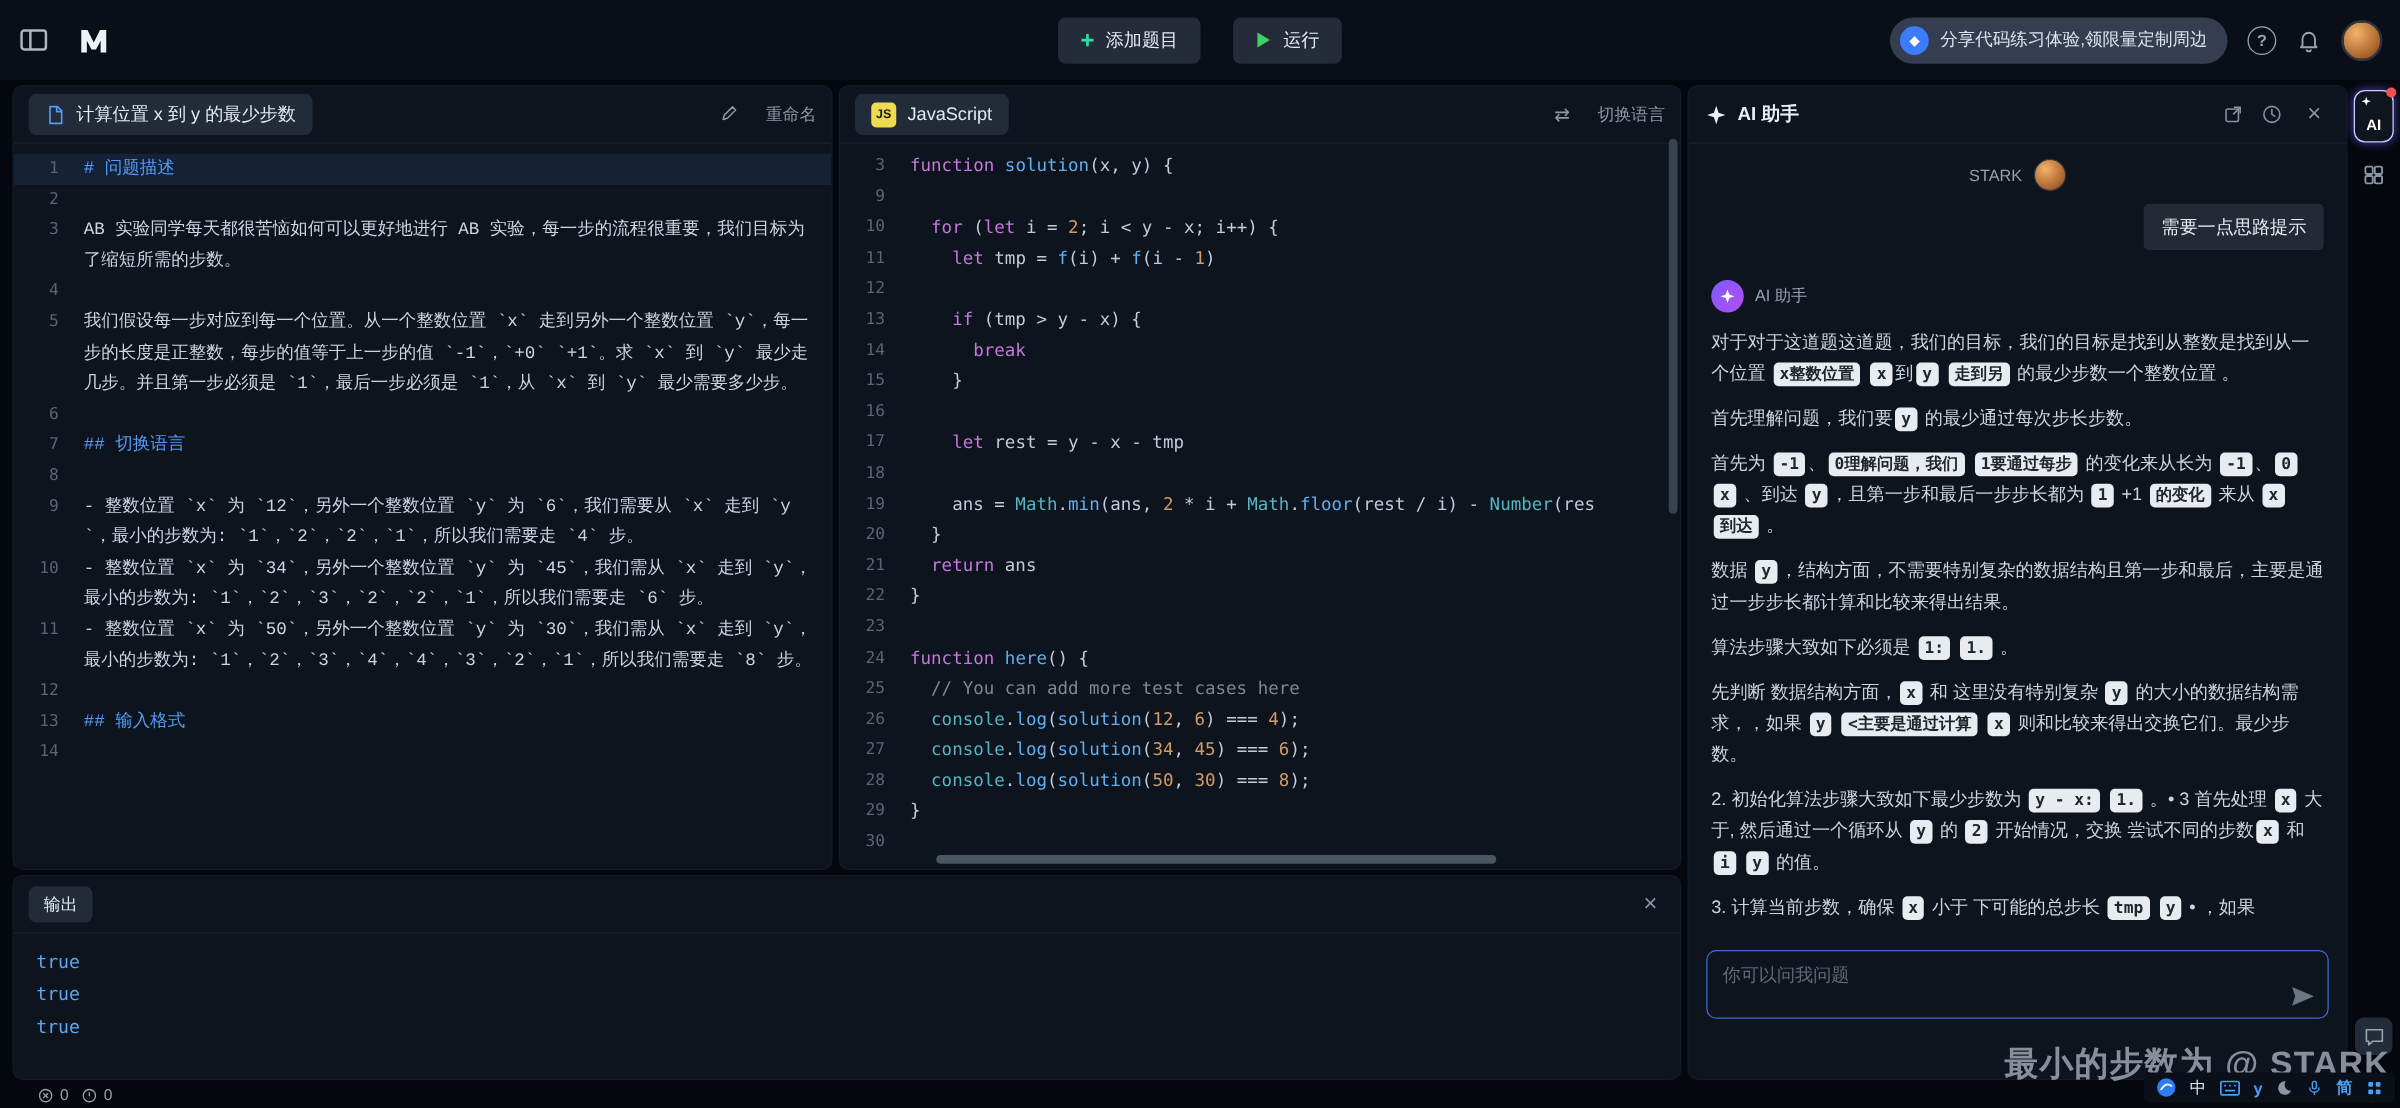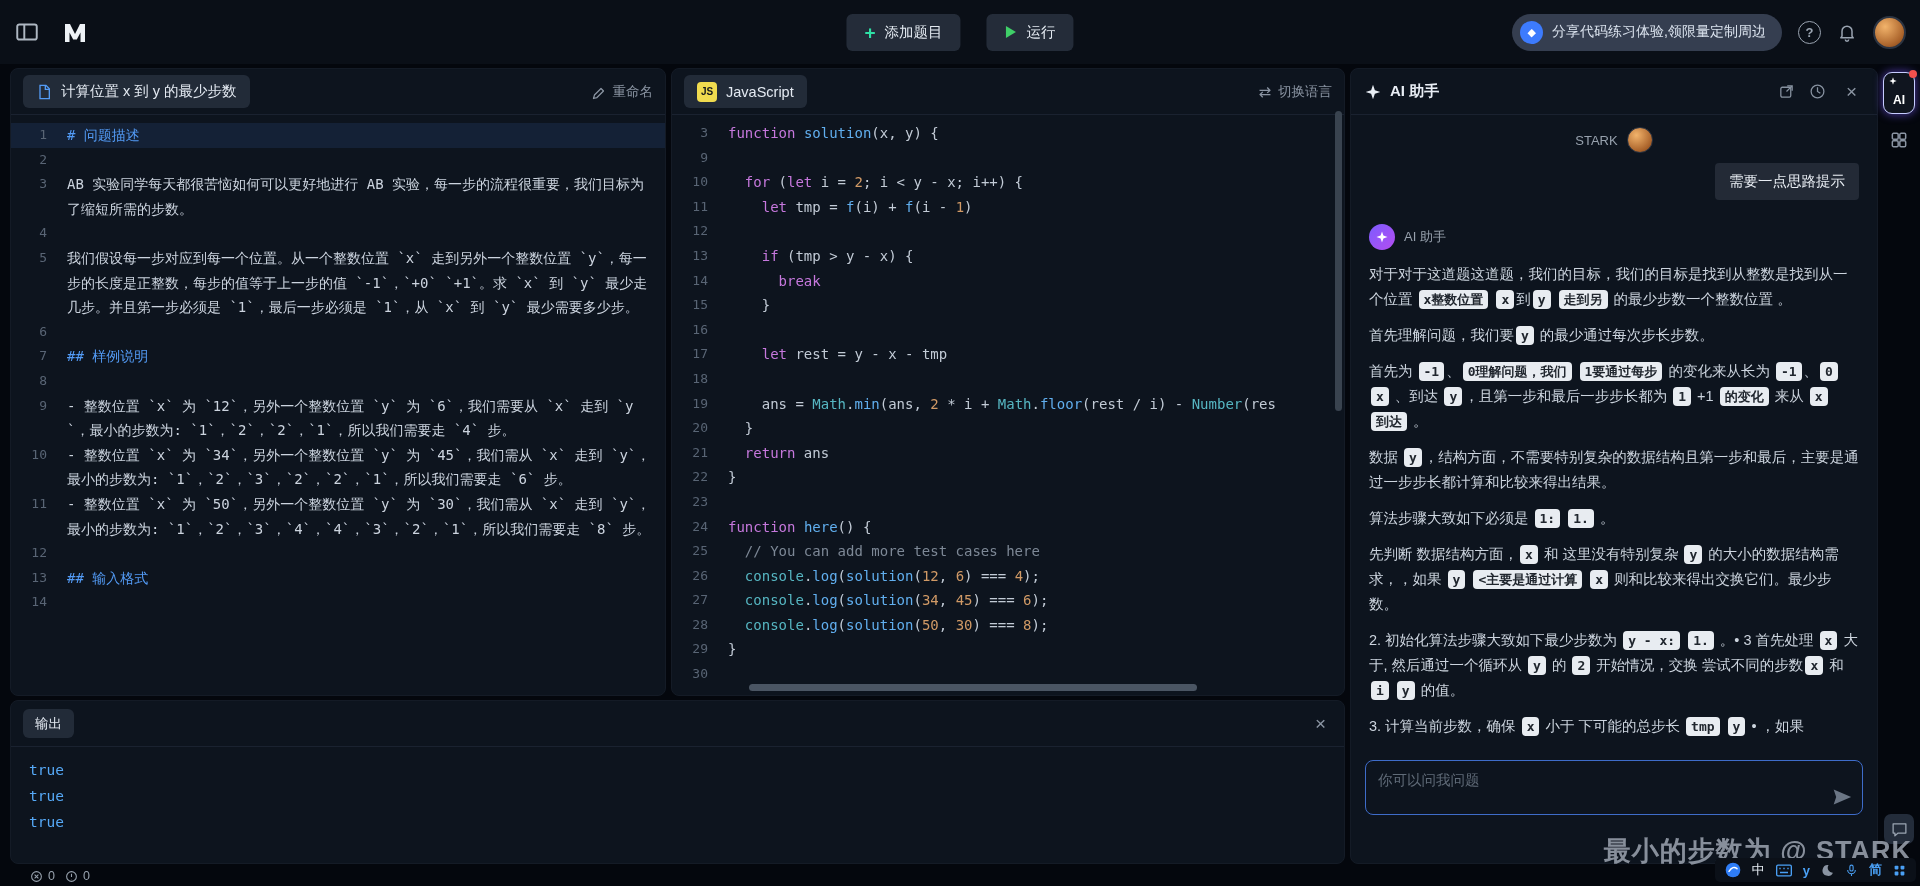--- a/index.html
+++ b/index.html
@@ -35,32 +35,32 @@
   
   .panel{position:absolute;background:#0d141e;border:1px solid #141b26;border-radius:8px;overflow:hidden;}
   #left-panel {left:10px;  top:68px;  width:656px; height:628px;}
   #code-panel {left:671px; top:68px;  width:674px; height:628px;}
   #output-panel{left:10px; top:700px; width:1335px;height:164px;}
   #ai-panel   {left:1350px;top:68px;  width:528px; height:796px;}
   .p-head{height:46px;display:flex;align-items:center;padding:0 12px;border-bottom:1px solid #1a2230;}
   .chip{display:flex;align-items:center;gap:9px;height:33px;padding:0 13px;background:#222b38;
         border-radius:6px;font-size:14.5px;color:#e4eaf2;}
   .chip-sm{height:29px;font-size:13.5px;padding:0 12px;}
-  .ghost{margin-left:auto;display:flex;align-items:flex-end;gap:7px;font-size:13.5px;color:#8b95a3;}
+  .ghost{margin-left:auto;display:flex;align-items:flex-start;gap:22px;font-size:13.5px;color:#8b95a3;}
   .close-x{margin-left:auto;color:#8b95a3;font-size:19px;line-height:1;padding:0 6px;}
   .js-badge{width:20px;height:20px;border-radius:4px;background:#f0db4f;color:#15181c;font-weight:700;
             font-size:10px;display:flex;align-items:center;justify-content:center;}
   .swap-glyph{color:#8b95a3;font-size:15px;}
 
   
   .ed-body{padding-top:8px;}
   .ed-row{display:flex;align-items:flex-start;}
   .gutter{flex:0 0 56px;padding-right:20px;text-align:right;font-size:13px;color:#596575;line-height:24.6px;}
   .ed-text{flex:1;padding-right:14px;font-size:14px;line-height:24.6px;color:#ccd4df;
-           white-space:pre-wrap;word-break:break-all;}
+           white-space:pre-wrap;word-break:break-all;font-family:Liberation Mono, monospace;}
   .ed-row.current{background:rgba(62,106,180,0.16);}
   .md-h{color:#539bf5;}
   .code-body{position:relative;height:calc(100% - 46px);overflow:hidden;padding-top:6px;}
   .code-row{display:flex;}
   .code-text{flex:1;font-size:14px;line-height:24.6px;white-space:pre;overflow:hidden;color:#c2cbd6;}
   .tk-kw{color:#c678dd;} .tk-fn{color:#61afef;} .tk-num{color:#d19a66;}
   .tk-bi{color:#56b6c2;} .tk-cm{color:#7d8896;} .tk-pl{color:#c2cbd6;}
   .vscroll{position:absolute;right:2px;top:42px;width:7px;height:300px;background:#39434f;border-radius:4px;}
   .hscroll{position:absolute;left:77px;bottom:4px;height:7px;width:448px;background:#4a5563;border-radius:4px;}
 
@@ -198,21 +198,21 @@
       <div class="ed-row">
         <span class="gutter mono">5</span>
         <span class="ed-text mono">我们假设每一步对应到每一个位置。从一个整数位置 `x` 走到另外一个整数位置 `y`，每一步的长度是正整数，每步的值等于上一步的值 `-1`，`+0` `+1`。求 `x` 到 `y` 最少走几步。并且第一步必须是 `1`，最后一步必须是 `1`，从 `x` 到 `y` 最少需要多少步。</span>
       </div>
       <div class="ed-row">
         <span class="gutter mono">6</span>
         <span class="ed-text mono"></span>
       </div>
       <div class="ed-row">
         <span class="gutter mono">7</span>
-        <span class="ed-text mono md-h">## 样例说明</span>
+        <span class="ed-text mono md-h">## 切换语言</span>
       </div>
       <div class="ed-row">
         <span class="gutter mono">8</span>
         <span class="ed-text mono"></span>
       </div>
       <div class="ed-row">
         <span class="gutter mono">9</span>
         <span class="ed-text mono">- 整数位置 `x` 为 `12`，另外一个整数位置 `y` 为 `6`，我们需要从 `x` 走到 `y`，最小的步数为: `1`，`2`，`2`，`1`，所以我们需要走 `4` 步。</span>
       </div>
       <div class="ed-row">

